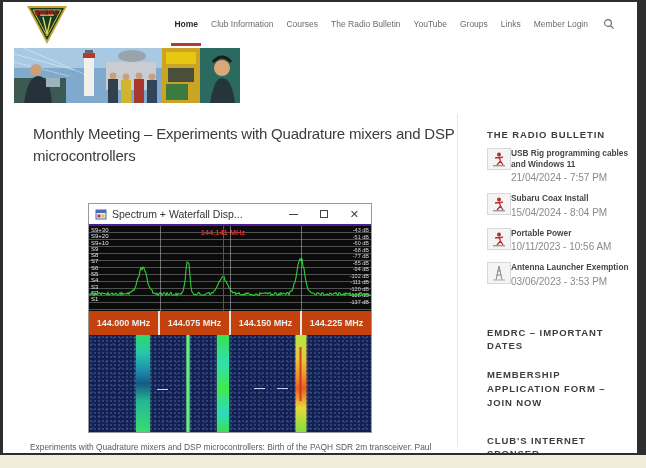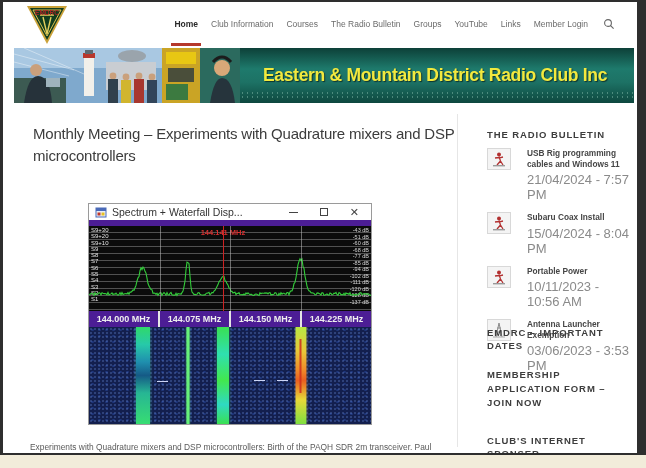--- a/index.html
+++ b/index.html
@@ -25,62 +25,62 @@
   .banner-right::after{content:"";position:absolute;left:0;right:0;bottom:3px;height:9px;
      background-image:radial-gradient(rgba(180,230,210,0.35) 0.8px,transparent 1.1px);background-size:5px 4px;}
 
   
   .article-title{position:absolute;left:30px;top:121px;width:432px;font-size:15px;color:#3c3c3c;line-height:22px;font-weight:400;letter-spacing:-0.2px;}
   .article-sub{position:absolute;left:30px;top:168px;font-size:11px;font-weight:700;color:#bf4e2d;}
   .article-caption{position:absolute;left:27px;top:440px;width:420px;font-size:8.4px;color:#5a5a5a;}
 
   
   .appwin{position:absolute;left:85px;top:201px;width:284px;border:1px solid #9a9a9a;background:#fff;cursor:pointer;}
-  .titlebar{height:22px;background:#fff;display:flex;align-items:center;padding:0 6px;border-bottom:6px solid #4c1d95;}
+  .titlebar{height:22px;background:#fff;display:flex;align-items:center;padding:0 6px;border-bottom:2px solid #4c1d95;}
   .titlebar-icon{margin-right:5px;display:flex;}
   .titlebar-text{font-size:10.5px;color:#333;flex:1;white-space:nowrap;overflow:hidden;}
   .tb-controls{display:flex;gap:22px;align-items:center;margin-right:6px;}
   .tb-min{width:9px;height:1px;background:#444;}
   .tb-max{width:8px;height:8px;border:1px solid #444;}
   .tb-close{font-size:11px;color:#444;line-height:8px;}
 
   .spectrum{position:relative;height:85px;background:#0b0b0b;overflow:hidden;
      background-image:repeating-linear-gradient(180deg,transparent 0 6px,rgba(150,150,150,0.5) 6px 7px);}
   .vline{position:absolute;top:0;bottom:0;width:1px;background:rgba(190,190,190,0.55);}
   .marker-line{position:absolute;top:0;bottom:0;width:1px;background:#cc2222;}
   .marker-label{position:absolute;top:2px;transform:translateX(-50%);color:#d83030;font-size:7.5px;font-weight:700;white-space:nowrap;}
   .axis-left{position:absolute;left:2px;top:1px;color:#e5e5e5;font-size:6px;line-height:6.3px;}
   .axis-right{position:absolute;right:2px;top:1px;color:#d5d5d5;font-size:5.5px;line-height:6.5px;text-align:right;}
   .trace-svg{position:absolute;left:0;top:0;}
 
-  .freqbar{position:relative;height:16px;background:#4c1d95;display:flex;}
+  .freqbar{position:relative;height:24px;background:#c2410c;display:flex;}
   .freq-cell{flex:1;display:flex;align-items:center;justify-content:center;color:#efefef;font-size:9px;font-weight:700;border-left:2px solid #e5e5e5;white-space:nowrap;}
   .freq-cell:first-child{border-left:none;}
 
   .waterfall{position:relative;height:97px;background:#131f4e;overflow:hidden;
      background-image:radial-gradient(rgba(130,170,255,0.25) 0.8px,transparent 1.2px),radial-gradient(rgba(50,90,190,0.4) 1px,transparent 1.5px);
      background-size:4px 4px,7px 6px;}
   .stripe{position:absolute;top:0;bottom:0;transform:translateX(-50%);}
   .stripe.cyan{background:linear-gradient(180deg,#2fd96a 0%,#27c9a9 18%,#1f8fae 36%,#155a86 50%,#27b694 68%,#37dd72 100%);box-shadow:0 0 3px rgba(60,220,140,0.5);}
   .stripe.thin{background:#66f07a;box-shadow:0 0 2px rgba(100,240,120,0.7);}
   .stripe.green{background:linear-gradient(180deg,#39e052 0%,#2fe0b0 28%,#42e84e 55%,#2fd9c2 80%,#3ae052 100%);box-shadow:0 0 3px rgba(70,230,110,0.55);}
   .stripe.hot{background:linear-gradient(180deg,#b8e843 0%,#e8c838 25%,#ef8828 45%,#e85f20 55%,#e8d838 75%,#80e040 100%);box-shadow:0 0 3px rgba(230,180,60,0.55);}
   .stripe.hot::after{content:"";position:absolute;left:45%;top:12%;bottom:32%;width:2px;background:rgba(205,45,30,0.85);}
   .wdash{position:absolute;height:1px;width:11px;background:#ccd4f5;}
 
   
   .divider{position:absolute;left:454px;top:112px;bottom:6px;width:1px;background:#e6e6e6;}
   .sidebar{position:absolute;left:484px;top:0;width:142px;height:451px;}
   .side-heading{font-size:9.5px;font-weight:700;letter-spacing:0.9px;color:#3d3d3d;}
   .bulletin-heading{position:absolute;left:0;top:127px;}
   .b-list{position:absolute;left:0;top:146px;width:142px;}
-  .b-item{display:flex;gap:16px;margin-bottom:10px;cursor:pointer;}
+  .b-item{display:flex;gap:0;margin-bottom:10px;cursor:pointer;}
   .thumb{flex:none;width:24px;height:22px;background:#f4f4f4;border:1px solid #d8d8d8;display:flex;align-items:center;justify-content:center;}
   .b-title{font-size:8.3px;font-weight:700;color:#464646;line-height:10.5px;}
-  .b-time{font-size:13px;color:#8a8a8a;margin-top:3px;}
+  .b-time{font-size:10px;color:#8a8a8a;margin-top:3px;}
   .sec-0{position:absolute;left:0;top:324px;width:142px;line-height:13px;}
   .sec-1{position:absolute;left:0;top:366px;width:142px;line-height:14px;}
   .sec-2{position:absolute;left:0;top:432px;width:142px;line-height:13px;}
 </style>
 </head>
 <body>
 
 <div class="screen">
   <div class="frame"></div>
   <div class="page">
@@ -93,22 +93,22 @@
           <polygon points="10,7 38,7 24,33" fill="none" stroke="#d8c050" stroke-width="1"></polygon>
           <path d="M24 31 L20 14 M24 31 L28 14 M17 12 L31 12" stroke="#e3cf5e" stroke-width="1.4" fill="none"></path>
           <text x="24" y="12" text-anchor="middle" font-size="6.5" font-weight="bold" fill="#a82424" font-family="Liberation Sans,sans-serif">EMDRC</text>
         </svg>
       </div>
       <div class="nav">
           <div class="nav-item active">Home</div>
           <div class="nav-item">Club Information</div>
           <div class="nav-item">Courses</div>
           <div class="nav-item">The Radio Bulletin</div>
+          <div class="nav-item">YouTube</div>
           <div class="nav-item">Groups</div>
-          <div class="nav-item">YouTube</div>
           <div class="nav-item">Links</div>
           <div class="nav-item">Member Login</div>
           <span class="search-btn">
             <svg width="12" height="12" viewBox="0 0 12 12">
               <circle cx="5" cy="5" r="3.4" fill="none" stroke="#666" stroke-width="1.1"></circle>
               <line x1="7.6" y1="7.6" x2="10.6" y2="10.6" stroke="#666" stroke-width="1.1"></line>
             </svg>
           </span>
         </div>
     </div>
@@ -141,23 +141,20 @@
           <rect x="148" y="0" width="38" height="55" fill="#caa425"></rect>
           <rect x="152" y="4" width="30" height="12" fill="#e8c713"></rect>
           <rect x="154" y="20" width="26" height="14" fill="#4a4e3a"></rect>
           <rect x="152" y="36" width="22" height="16" fill="#3c7a40"></rect>
           <rect x="186" y="0" width="40" height="55" fill="#2b6a5e"></rect>
           <circle cx="208" cy="20" r="8" fill="#d9a878"></circle>
           <path d="M199 14 Q208 4 217 14" stroke="#1c1c1c" stroke-width="3" fill="none"></path>
           <path d="M196 55 Q200 30 208 30 Q218 30 221 55 Z" fill="#26343c"></path>
         </svg>
       </div>
-      <div class="banner-right">
-        <div class="banner-title">Eastern &amp; Mountain District Radio Club Inc</div>
-      </div>
     </div>
 
     <h1 class="article-title" style="margin:0;">Monthly Meeting – Experiments with Quadrature mixers and DSP microcontrollers</h1>
 
     <div class="appwin">
       <div class="titlebar">
         <span class="titlebar-icon">
           <svg width="12" height="12" viewBox="0 0 12 12">
             <rect x="1" y="2" width="10" height="9" fill="#e8eef8" stroke="#4a6ab8" stroke-width="1"></rect>
             <rect x="1" y="2" width="10" height="3" fill="#4a6ab8"></rect>

